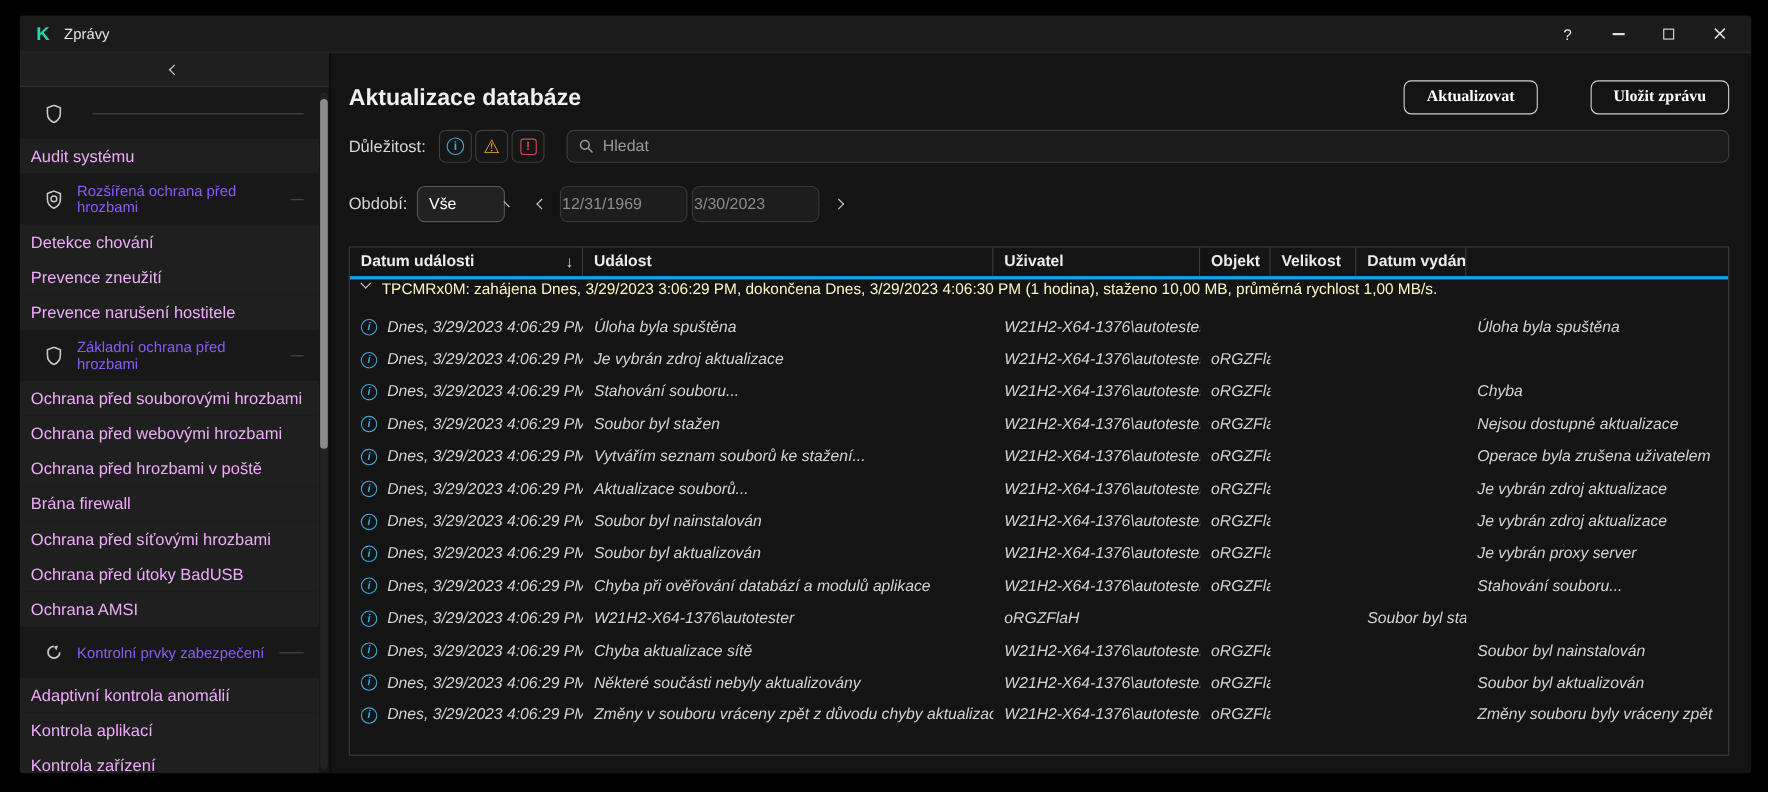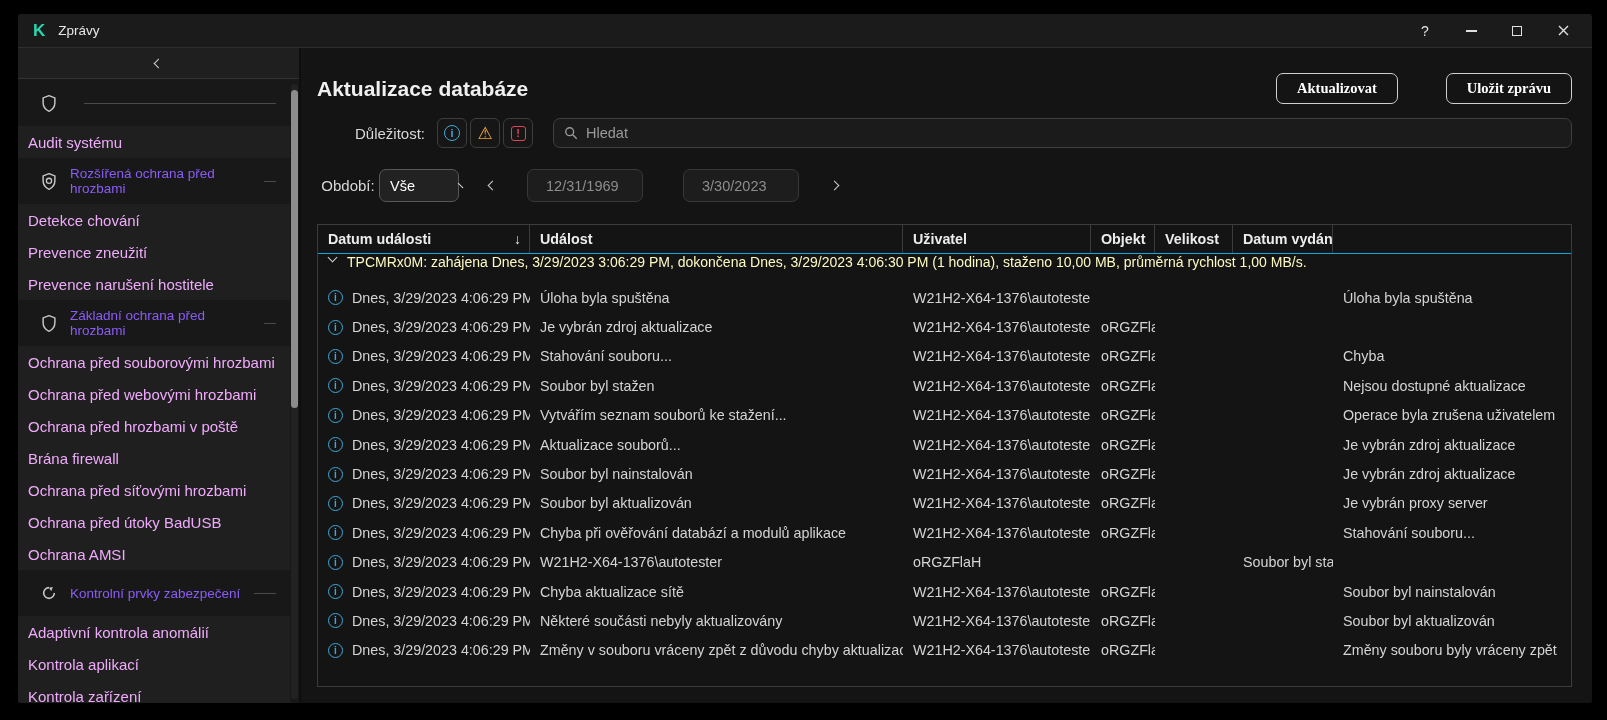--- a/index.html
+++ b/index.html
@@ -49,68 +49,68 @@
   .main { flex:1; background:#141414; min-width:0; display:flex; flex-direction:column;
     padding:0 20px 0 16px; }
   .main-header { margin-top:25px; height:31px; display:flex; align-items:center;gap:40px; }
   .page-title { flex:1; color:#f0f0f0; font-size:21px; font-weight:bold; }
   .btn { height:31px; padding:0 20px; margin-left:8px; background:transparent;
     border:1px solid #cfcfcf; border-radius:7px; color:#fff; font-size:14.5px; font-weight:bold;
     font-family:Liberation Serif, serif; cursor:pointer; }
 
   .filter-row { margin-top:14px; height:30px; display:flex; align-items:center; }
   .row-label { color:#d8d8d8; font-size:15px; }
-  .imp-label { width:82px; flex:none;margin-left:38px; }
+  .imp-label { width:82px; flex:none; }
   .imp-btn { width:30px; height:30px; margin-right:3px; background:#161616;
     border:1px solid #3d3d3d; border-radius:6px; display:flex; align-items:center;
     justify-content:center; cursor:pointer; }
   .ic-info { width:16px; height:16px; border:1.6px solid #3da8d8; border-radius:50%;
     color:#3da8d8; font-size:11px; font-weight:bold; display:flex; align-items:center;
     justify-content:center; }
   .ic-info::after { content:"i"; }
   .ic-warn { color:#f0a43a; font-size:17px; line-height:1; }
   .ic-warn::after { content:"\26A0"; }
   .ic-crit { width:15px; height:15px; border:1.6px solid #dd4455; border-radius:3px;
     color:#dd4455; font-size:11px; font-weight:bold; display:flex; align-items:center;
     justify-content:center; }
   .ic-crit::after { content:"!"; }
   .search-box { flex:1; height:30px; margin-left:17px; background:#1b1b1b;
     border:1px solid #3f3f3f; border-radius:7px; display:flex; align-items:center; padding:0 10px; }
   .search-box svg { flex:none; margin-right:8px; }
   .search-box input { flex:1; background:transparent; border:none; outline:none;
     color:#bfbfbf; font-size:14.5px; font-family:"Liberation Sans", sans-serif; }
   .search-box input::placeholder { color:#9a9a9a; }
 
-  .period-row { margin-top:21px; height:33px; display:flex; align-items:center;text-align:center; }
+  .period-row { margin-top:21px; height:33px; display:flex; align-items:center; }
   .period-label { width:62px; flex:none; }
   .select { width:80px; height:33px; background:#222; border:1px solid #585858; border-radius:7px;
     display:flex; align-items:center; padding:0 10px; color:#fff; font-size:14.5px;
     justify-content:space-between; cursor:pointer;gap:45px; }
   .nav-chev { width:30px; height:30px; display:flex; align-items:center; justify-content:center;
     cursor:pointer; }
   .date-box { width:116px; height:33px; background:#1d1d1d; border:1px solid #383838;
     border-radius:7px; display:flex; align-items:center; justify-content:space-between;
-    padding:0 18px; color:#8d8d8d; font-size:14.5px; margin:0 20px; cursor:pointer;gap:46px; }
+    padding:0 1px; color:#8d8d8d; font-size:14.5px; margin:0 2px; cursor:pointer;gap:46px; }
 
   
   .table { margin-top:22px; margin-bottom:16px; flex:1; border:1px solid #3c3c3c;
     display:flex; flex-direction:column; overflow:hidden; }
   .tgrid { display:grid; grid-template-columns:212px 373px 188px 64px 78px 100px minmax(0,1fr) 10px; }
-  .thead { height:29px; flex:none; border-bottom:1px solid #0ea5e9; }
+  .thead { height:29px; flex:none; border-bottom:3px solid #0ea5e9; }
   .th { display:flex; align-items:center; padding:0 8px 0 10px; color:#ececec; font-size:14.3px;
     font-weight:bold; border-right:1px solid #3c3c3c; white-space:nowrap; overflow:hidden;
     cursor:pointer; }
   .th:last-child { border-right:none; }
   .th-date { justify-content:space-between; }
   .sort-arrow { color:#e0e0e0; font-weight:normal; font-size:14px; }
   .sort-arrow::before { content:"\2193"; }
   .group-row { height:29px; flex:none; display:flex; align-items:flex-start; padding-left:11px;
     color:#fef9c3; font-size:14px; cursor:pointer; white-space:nowrap; overflow:hidden; }
   .group-row .chev-down { margin-right:11px; flex:none; }
-  .trow { height:29.4px; flex:none; cursor:pointer; }
+  .trow { height:29.4px; flex:none; cursor:pointer;font-style:italic; }
   .td { display:flex; align-items:center; padding-left:10px; color:#d4d4d4; font-size:14.3px;
     white-space:nowrap; overflow:hidden; }
   .row-info { width:15px; height:15px; border:1.5px solid #3da8d8; border-radius:50%;
     color:#3da8d8; font-size:10px; font-weight:bold; display:flex; align-items:center;
     justify-content:center; flex:none; margin-right:9px; }
   .row-info::after { content:"i"; }
 </style>
 </head>
 <body>
 

